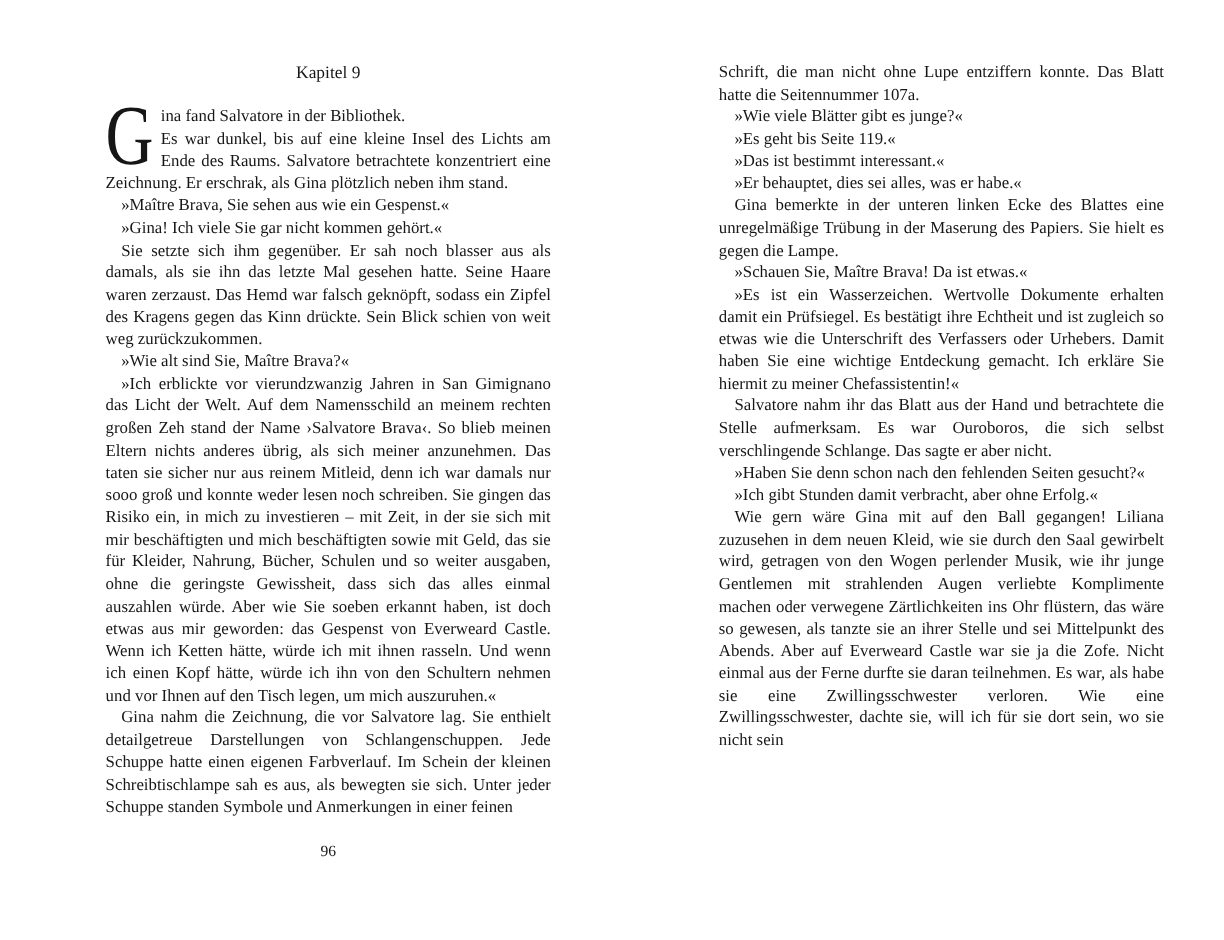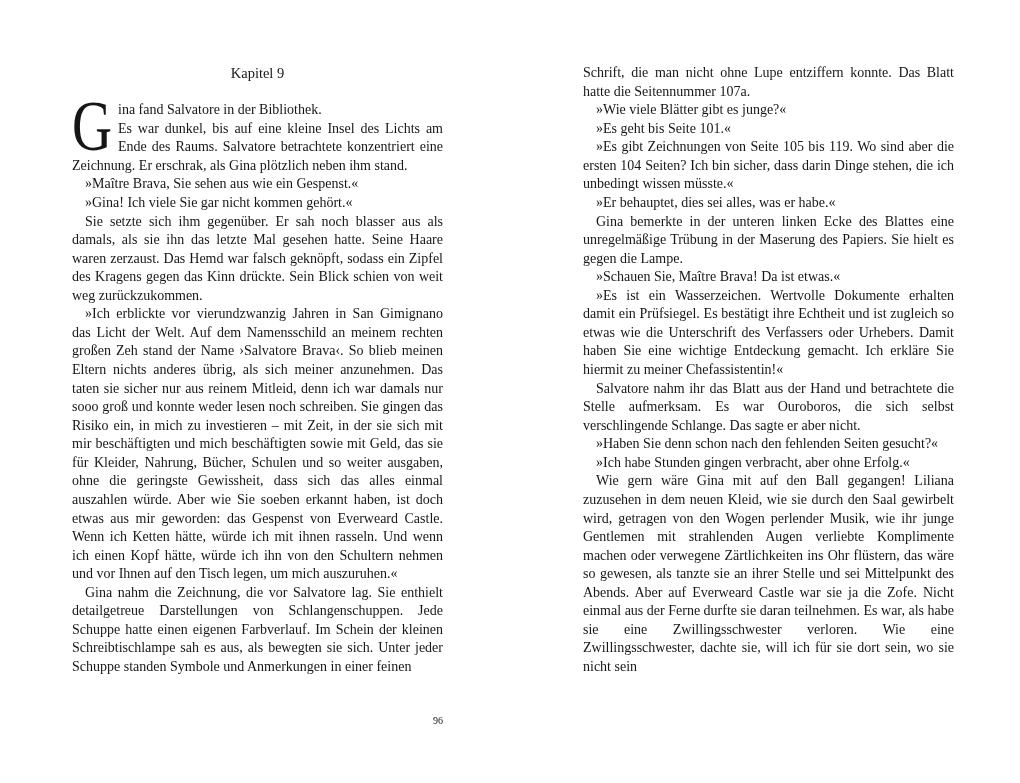--- a/index.html
+++ b/index.html
@@ -10,23 +10,24 @@
     position: relative;
     width: 1020px;
     height: 783px;
     background: #ffffff;
     color: #161616;
     font-family: "Liberation Serif", serif;
     overflow: hidden;
   }
   .page {
     position: absolute;
-    top: 64px;
+    top: 52px;
     width: 371px;
     height: 700px;
+    margin-left: 16px;
   }
   .page-left  { left: 72px; }
   .page-right { left: 583px; }
   .chapter-heading {
     font-size: 14.5px;
     font-weight: 400;
     text-align: center;
     line-height: 18.57px;
     margin: 0 0 18.57px 0;
   }
@@ -52,50 +53,51 @@
     font-size: 71px;
     line-height: 51px;
     transform: scaleX(0.78);
     transform-origin: 0 50%;
   }
   .pagenum {
     position: absolute;
     top: 648px;
     left: 0;
     width: 100%;
-    text-align: right;
-    font-size: 10px;
+    text-align: center;
+    font-size: 13px;
     line-height: 18px;
   }
 </style>
 </head>
 <body>
 
 <section class="page page-left">
   <h2 class="chapter-heading">Kapitel 9</h2>
   <div class="body-text">
       <p class="para"><span class="dropcap">G</span>ina fand Salvatore in der Bibliothek.</p>
       <p class="para">Es war dunkel, bis auf eine kleine Insel des Lichts am Ende des Raums. Salvatore betrachtete konzentriert eine Zeichnung. Er erschrak, als Gina plötzlich neben ihm stand.</p>
       <p class="para indent">»Maître Brava, Sie sehen aus wie ein Gespenst.«</p>
       <p class="para indent">»Gina! Ich viele Sie gar nicht kommen gehört.«</p>
       <p class="para indent">Sie setzte sich ihm gegenüber. Er sah noch blasser aus als damals, als sie ihn das letzte Mal gesehen hatte. Seine Haare waren zerzaust. Das Hemd war falsch geknöpft, sodass ein Zipfel des Kragens gegen das Kinn drückte. Sein Blick schien von weit weg zurückzukommen.</p>
+      <p class="para indent">»Wie alt sind Sie, Maître Brava?«</p>
       <p class="para indent">»Ich erblickte vor vierundzwanzig Jahren in San Gimignano das Licht der Welt. Auf dem Namensschild an meinem rechten großen Zeh stand der Name ›Salvatore Brava‹. So blieb meinen Eltern nichts anderes übrig, als sich meiner anzunehmen. Das taten sie sicher nur aus reinem Mitleid, denn ich war damals nur sooo groß und konnte weder lesen noch schreiben. Sie gingen das Risiko ein, in mich zu investieren – mit Zeit, in der sie sich mit mir beschäftigten und mich beschäftigten sowie mit Geld, das sie für Kleider, Nahrung, Bücher, Schulen und so weiter ausgaben, ohne die geringste Gewissheit, dass sich das alles einmal auszahlen würde. Aber wie Sie soeben erkannt haben, ist doch etwas aus mir geworden: das Gespenst von Everweard Castle. Wenn ich Ketten hätte, würde ich mit ihnen rasseln. Und wenn ich einen Kopf hätte, würde ich ihn von den Schultern nehmen und vor Ihnen auf den Tisch legen, um mich auszuruhen.«</p>
       <p class="para indent">Gina nahm die Zeichnung, die vor Salvatore lag. Sie enthielt detailgetreue Darstellungen von Schlangenschuppen. Jede Schuppe hatte einen eigenen Farbverlauf. Im Schein der kleinen Schreibtischlampe sah es aus, als bewegten sie sich. Unter jeder Schuppe standen Symbole und Anmerkungen in einer feinen</p>
     </div>
   <div class="pagenum">96</div>
 </section>
 
 <section class="page page-right">
   <div class="body-text">
       <p class="para">Schrift, die man nicht ohne Lupe entziffern konnte. Das Blatt hatte die Seitennummer 107a.</p>
       <p class="para indent">»Wie viele Blätter gibt es junge?«</p>
-      <p class="para indent">»Es geht bis Seite 101.«</p>
-      <p class="para indent">»Es gibt Zeichnungen von Seite 105 bis 119. Wo sind aber die ersten 104 Seiten? Ich bin sicher, dass darin Dinge stehen, die ich unbedingt wissen müsste.«</p>
+      <p class="para indent">»Es geht bis Seite 119.«</p>
+      <p class="para indent">»Das ist bestimmt interessant.«</p>
       <p class="para indent">»Er behauptet, dies sei alles, was er habe.«</p>
       <p class="para indent">Gina bemerkte in der unteren linken Ecke des Blattes eine unregelmäßige Trübung in der Maserung des Papiers. Sie hielt es gegen die Lampe.</p>
       <p class="para indent">»Schauen Sie, Maître Brava! Da ist etwas.«</p>
       <p class="para indent">»Es ist ein Wasserzeichen. Wertvolle Dokumente erhalten damit ein Prüfsiegel. Es bestätigt ihre Echtheit und ist zugleich so etwas wie die Unterschrift des Verfassers oder Urhebers. Damit haben Sie eine wichtige Entdeckung gemacht. Ich erkläre Sie hiermit zu meiner Chefassistentin!«</p>
       <p class="para indent">Salvatore nahm ihr das Blatt aus der Hand und betrachtete die Stelle aufmerksam. Es war Ouroboros, die sich selbst verschlingende Schlange. Das sagte er aber nicht.</p>
       <p class="para indent">»Haben Sie denn schon nach den fehlenden Seiten gesucht?«</p>
-      <p class="para indent">»Ich habe Stunden gingen verbracht, aber ohne Erfolg.«</p>
+      <p class="para indent">»Ich gibt Stunden damit verbracht, aber ohne Erfolg.«</p>
       <p class="para indent">Wie gern wäre Gina mit auf den Ball gegangen! Liliana zuzusehen in dem neuen Kleid, wie sie durch den Saal gewirbelt wird, getragen von den Wogen perlender Musik, wie ihr junge Gentlemen mit strahlenden Augen verliebte Komplimente machen oder verwegene Zärtlichkeiten ins Ohr flüstern, das wäre so gewesen, als tanzte sie an ihrer Stelle und sei Mittelpunkt des Abends. Aber auf Everweard Castle war sie ja die Zofe. Nicht einmal aus der Ferne durfte sie daran teilnehmen. Es war, als habe sie eine Zwillingsschwester verloren. Wie eine Zwillingsschwester, dachte sie, will ich für sie dort sein, wo sie nicht sein</p>
     </div>
 </section>
 
 </body></html>

